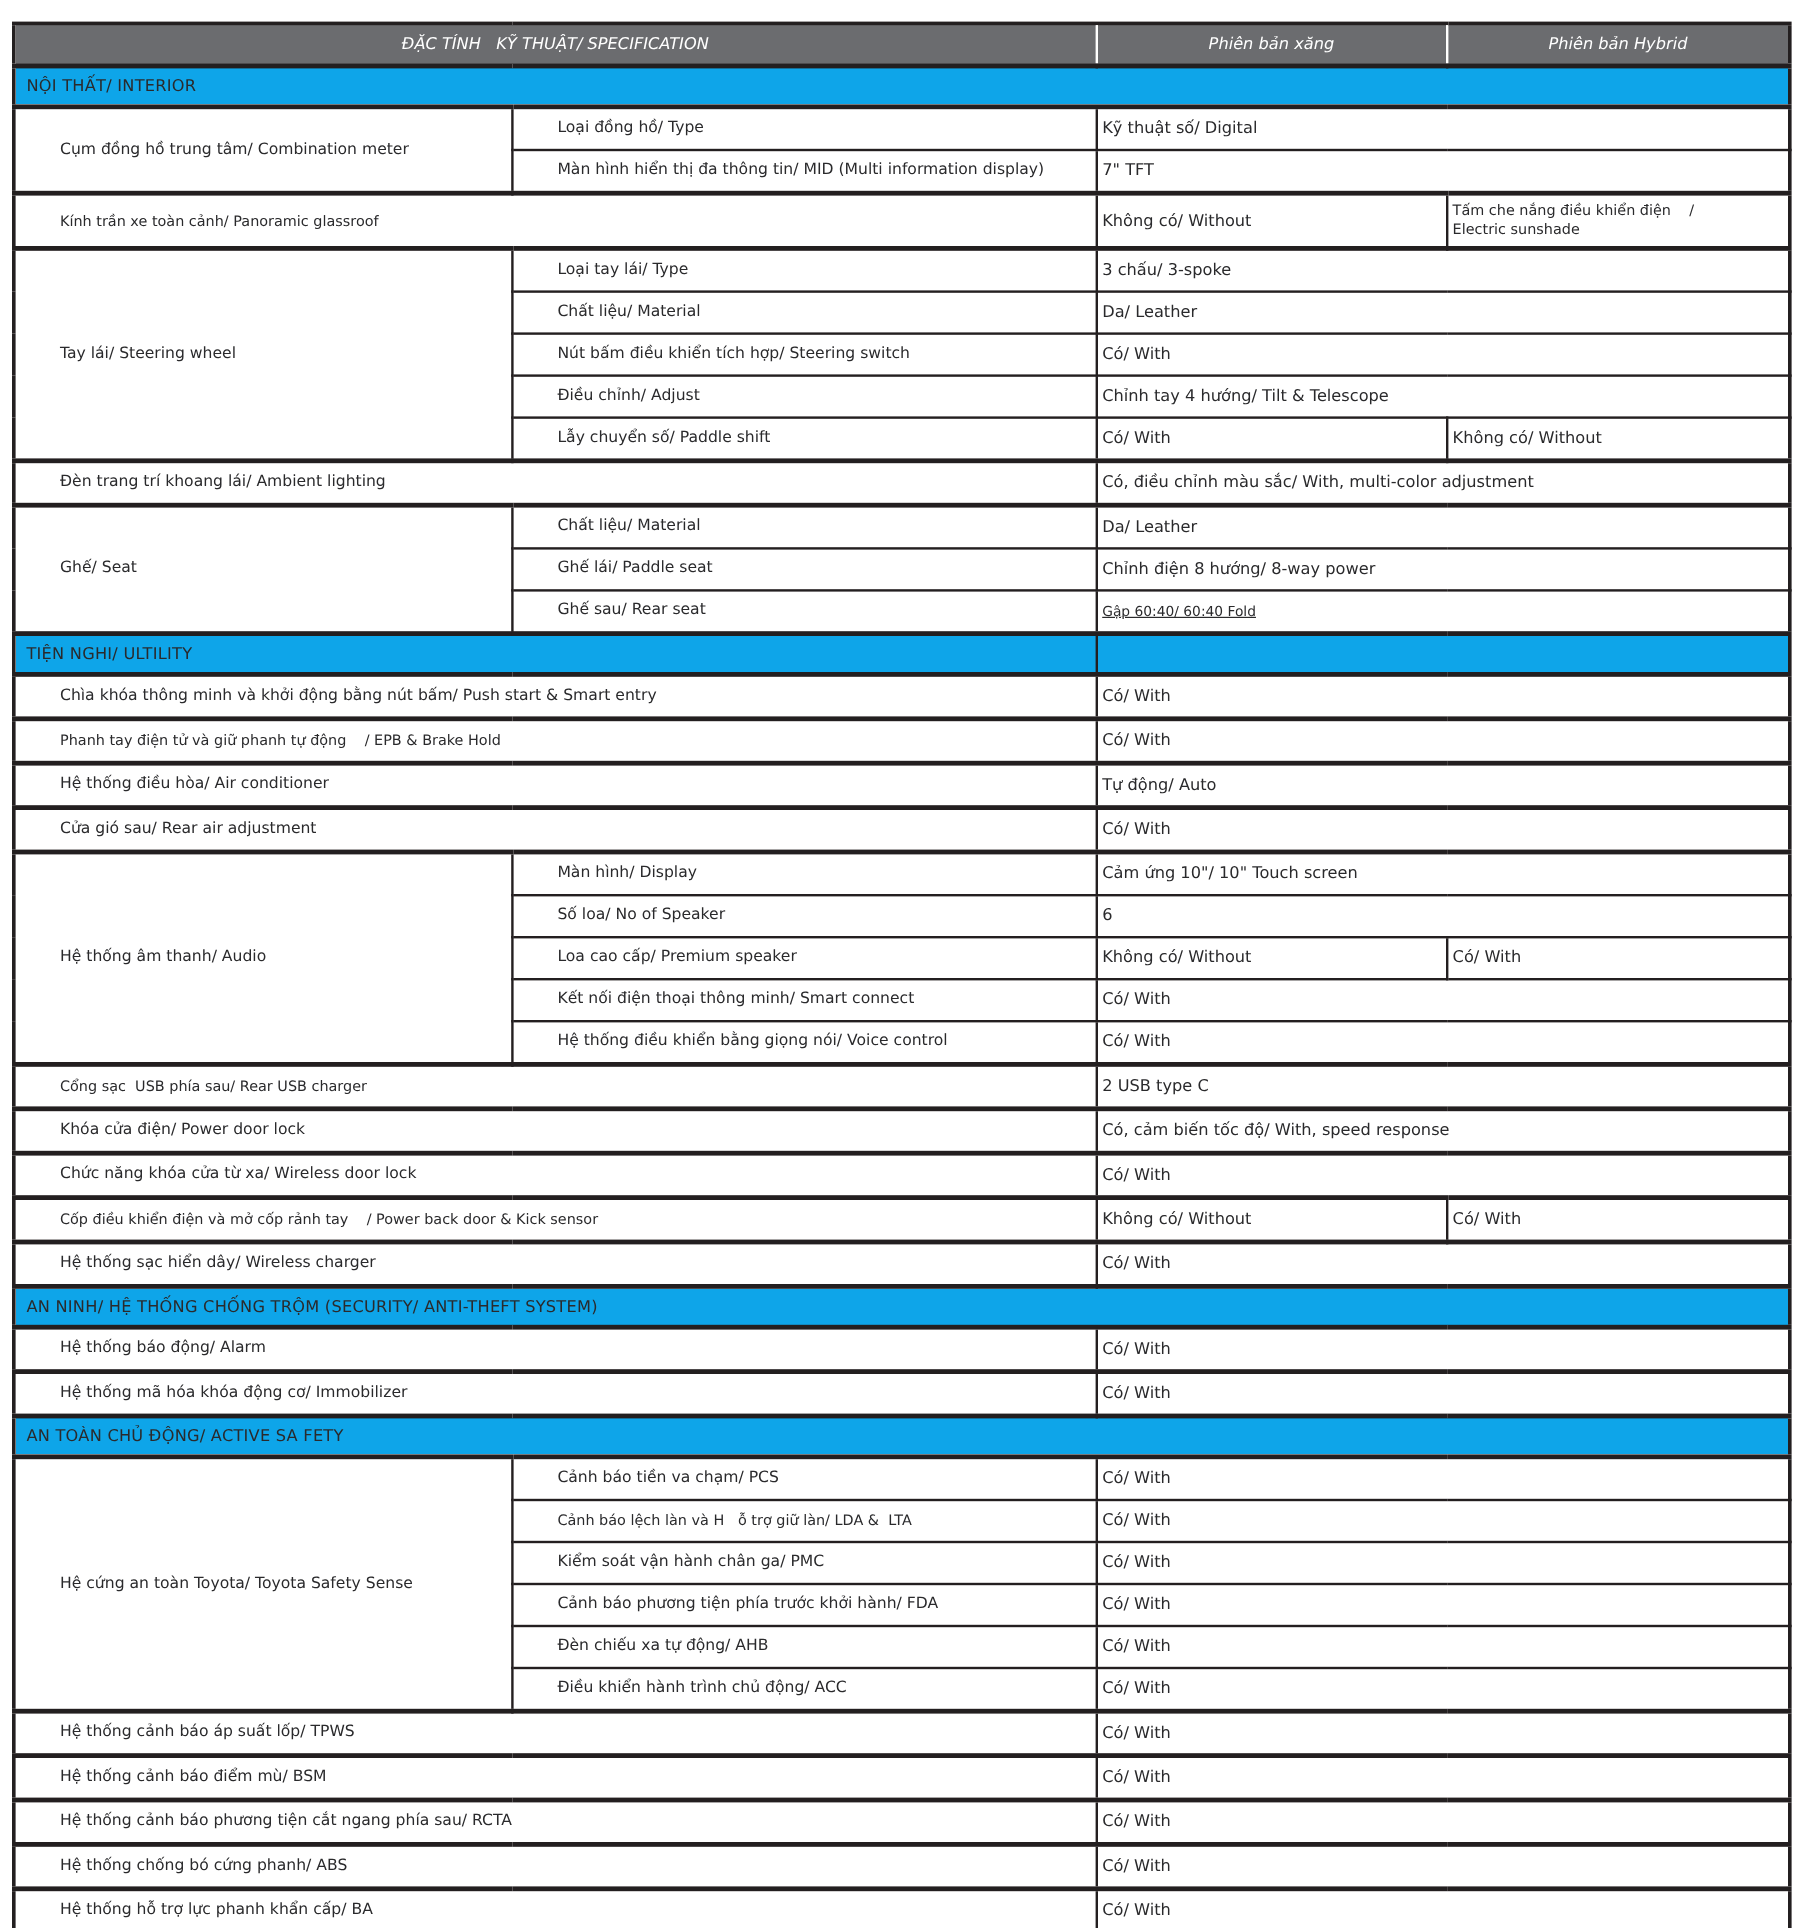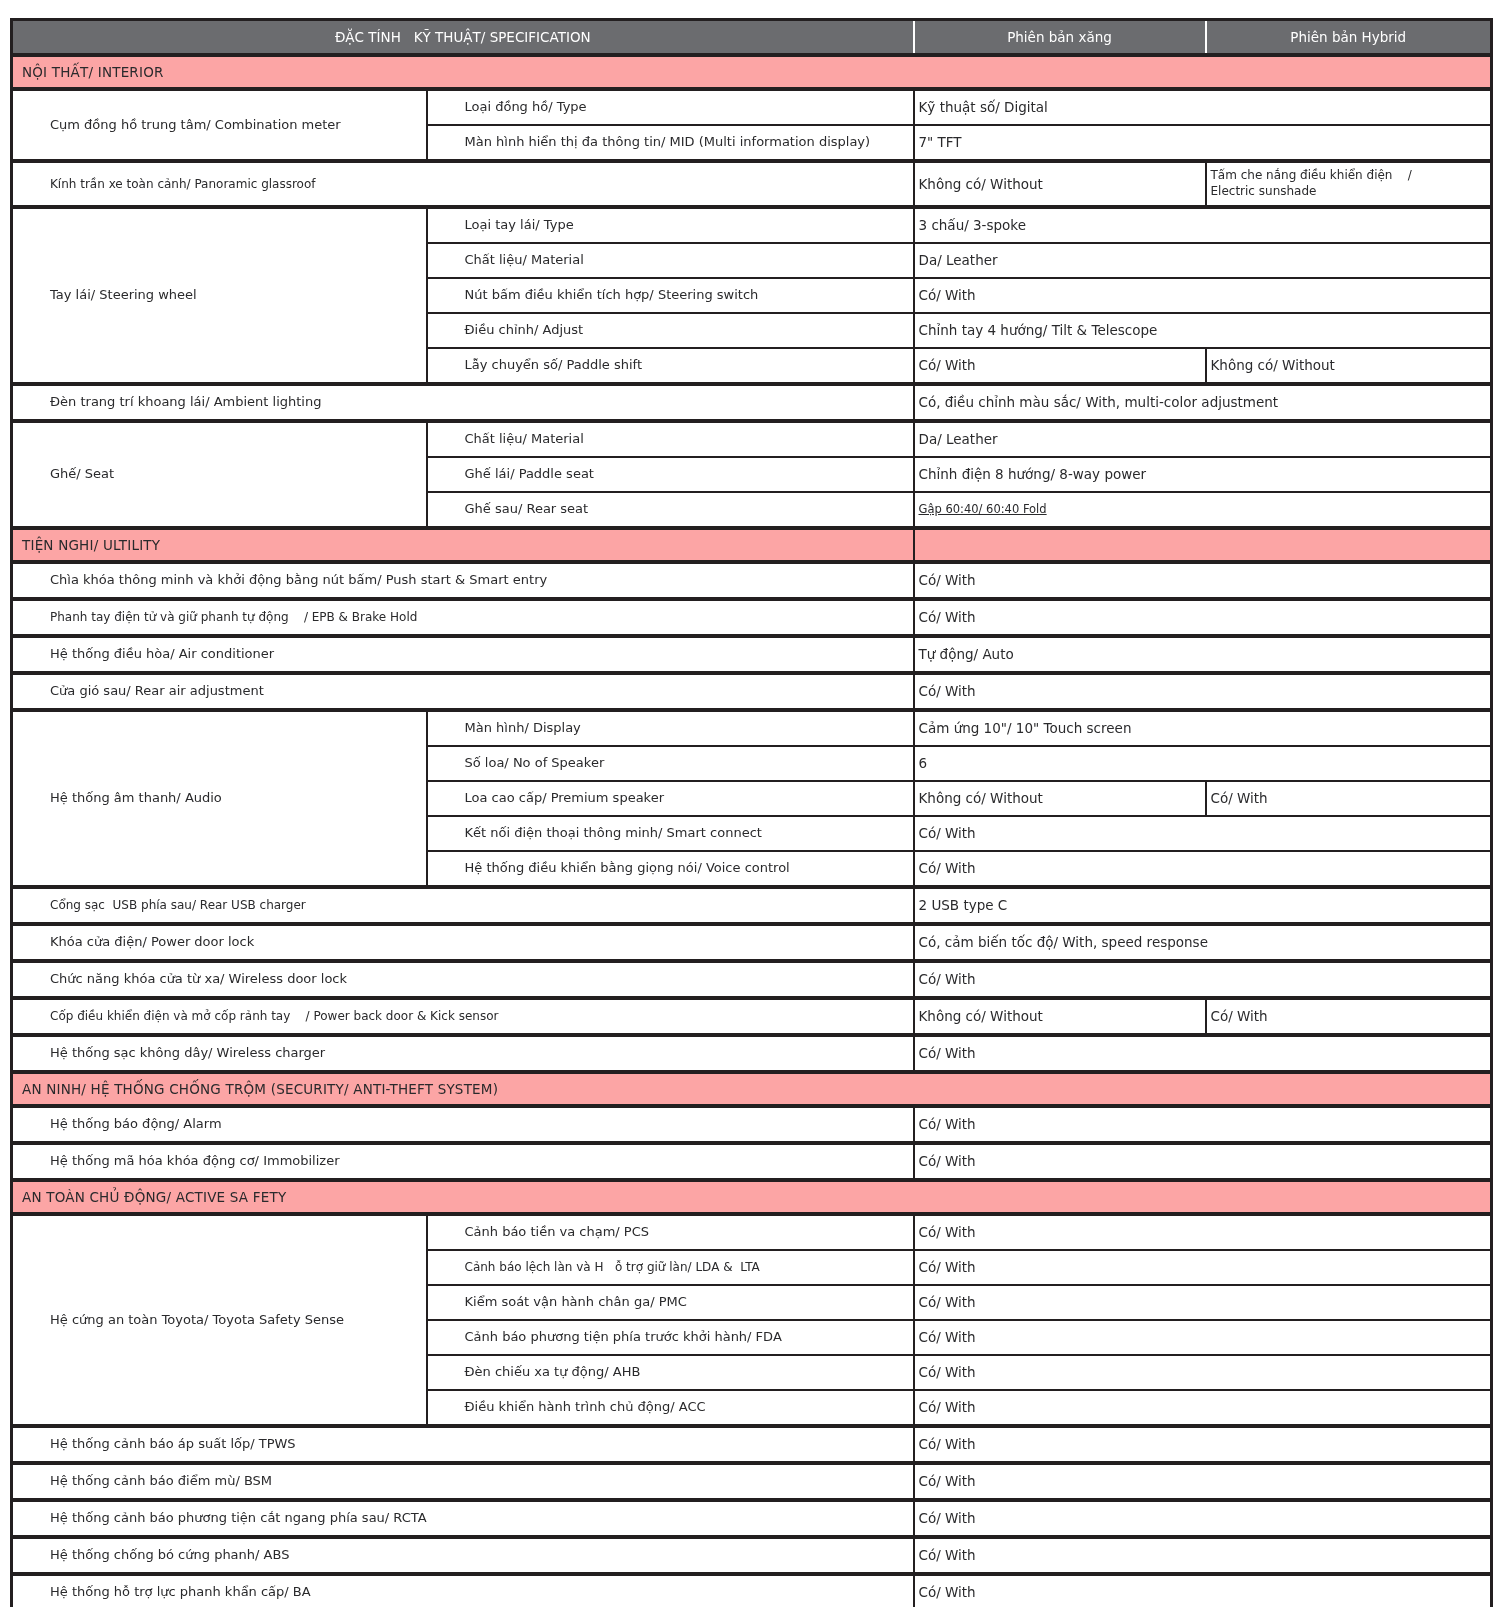--- a/index.html
+++ b/index.html
@@ -16,29 +16,29 @@
   td {
     border:2px solid #231f20;
     height:29px; padding:2px 9px;
     font-size:13px; line-height:1.25; vertical-align:middle;
     white-space:pre-wrap; overflow:hidden;
   }
   tr.block-start > td { border-top-width:4px; }
   thead td {
     background:#6b6c6f; color:#ffffff; text-align:center;
     font-size:13.5px; height:28px;
-    border:2px solid #ffffff; border-top:3px solid #231f20; border-bottom:3px solid #231f20;
+    border:2px solid #ffffff; border-top:3px solid #231f20; border-bottom:3px solid #231f20;font-style:italic;
   }
   td.group-label, td.main-label, td.sub-label { text-align:left;padding-left:37px; }
   td.value { padding:2px 4px; font-size:13.5px; }
   td.lsmall { font-size:12px; }
   td.vsmall { font-size:11.5px;text-decoration:underline; }
   td.two-line { font-size:12px; line-height:1.3; }
   tr.section-row td {
-    background:#fca5a5; font-size:13.5px; height:26px; letter-spacing:0.2px;
+    background:#0ea5e9; font-size:13.5px; height:26px; letter-spacing:0.2px;
   }
 </style>
 </head>
 <body>
 
 <div class="page">
   <table class="spec">
     <colgroup>
       <col style="width:415px">
         <col style="width:487px">
@@ -163,21 +163,21 @@
         <tr class="block-start">
           <td colspan="2" class="main-label">Chức năng khóa cửa từ xa/ Wireless door lock</td>
           <td class="value" colspan="2">Có/ With</td>
         </tr>
         <tr class="block-start">
           <td colspan="2" class="main-label lsmall">Cốp điều khiển điện và mở cốp rảnh tay    / Power back door &amp; Kick sensor</td>
           <td class="value">Không có/ Without</td>
           <td class="value">Có/ With</td>
         </tr>
         <tr class="block-start">
-          <td colspan="2" class="main-label">Hệ thống sạc không dây/ Wireless charger</td>
+          <td colspan="2" class="main-label">Hệ thống sạc hiển dây/ Wireless charger</td>
           <td class="value" colspan="2">Có/ With</td>
         </tr>
         <tr class="section-row block-start">
           <td colspan="4" class="section-label">AN NINH/ HỆ THỐNG CHỐNG TRỘM (SECURITY/ ANTI-THEFT SYSTEM)</td>
         </tr>
         <tr class="block-start">
           <td colspan="2" class="main-label">Hệ thống báo động/ Alarm</td>
           <td class="value" colspan="2">Có/ With</td>
         </tr>
         <tr class="block-start">

